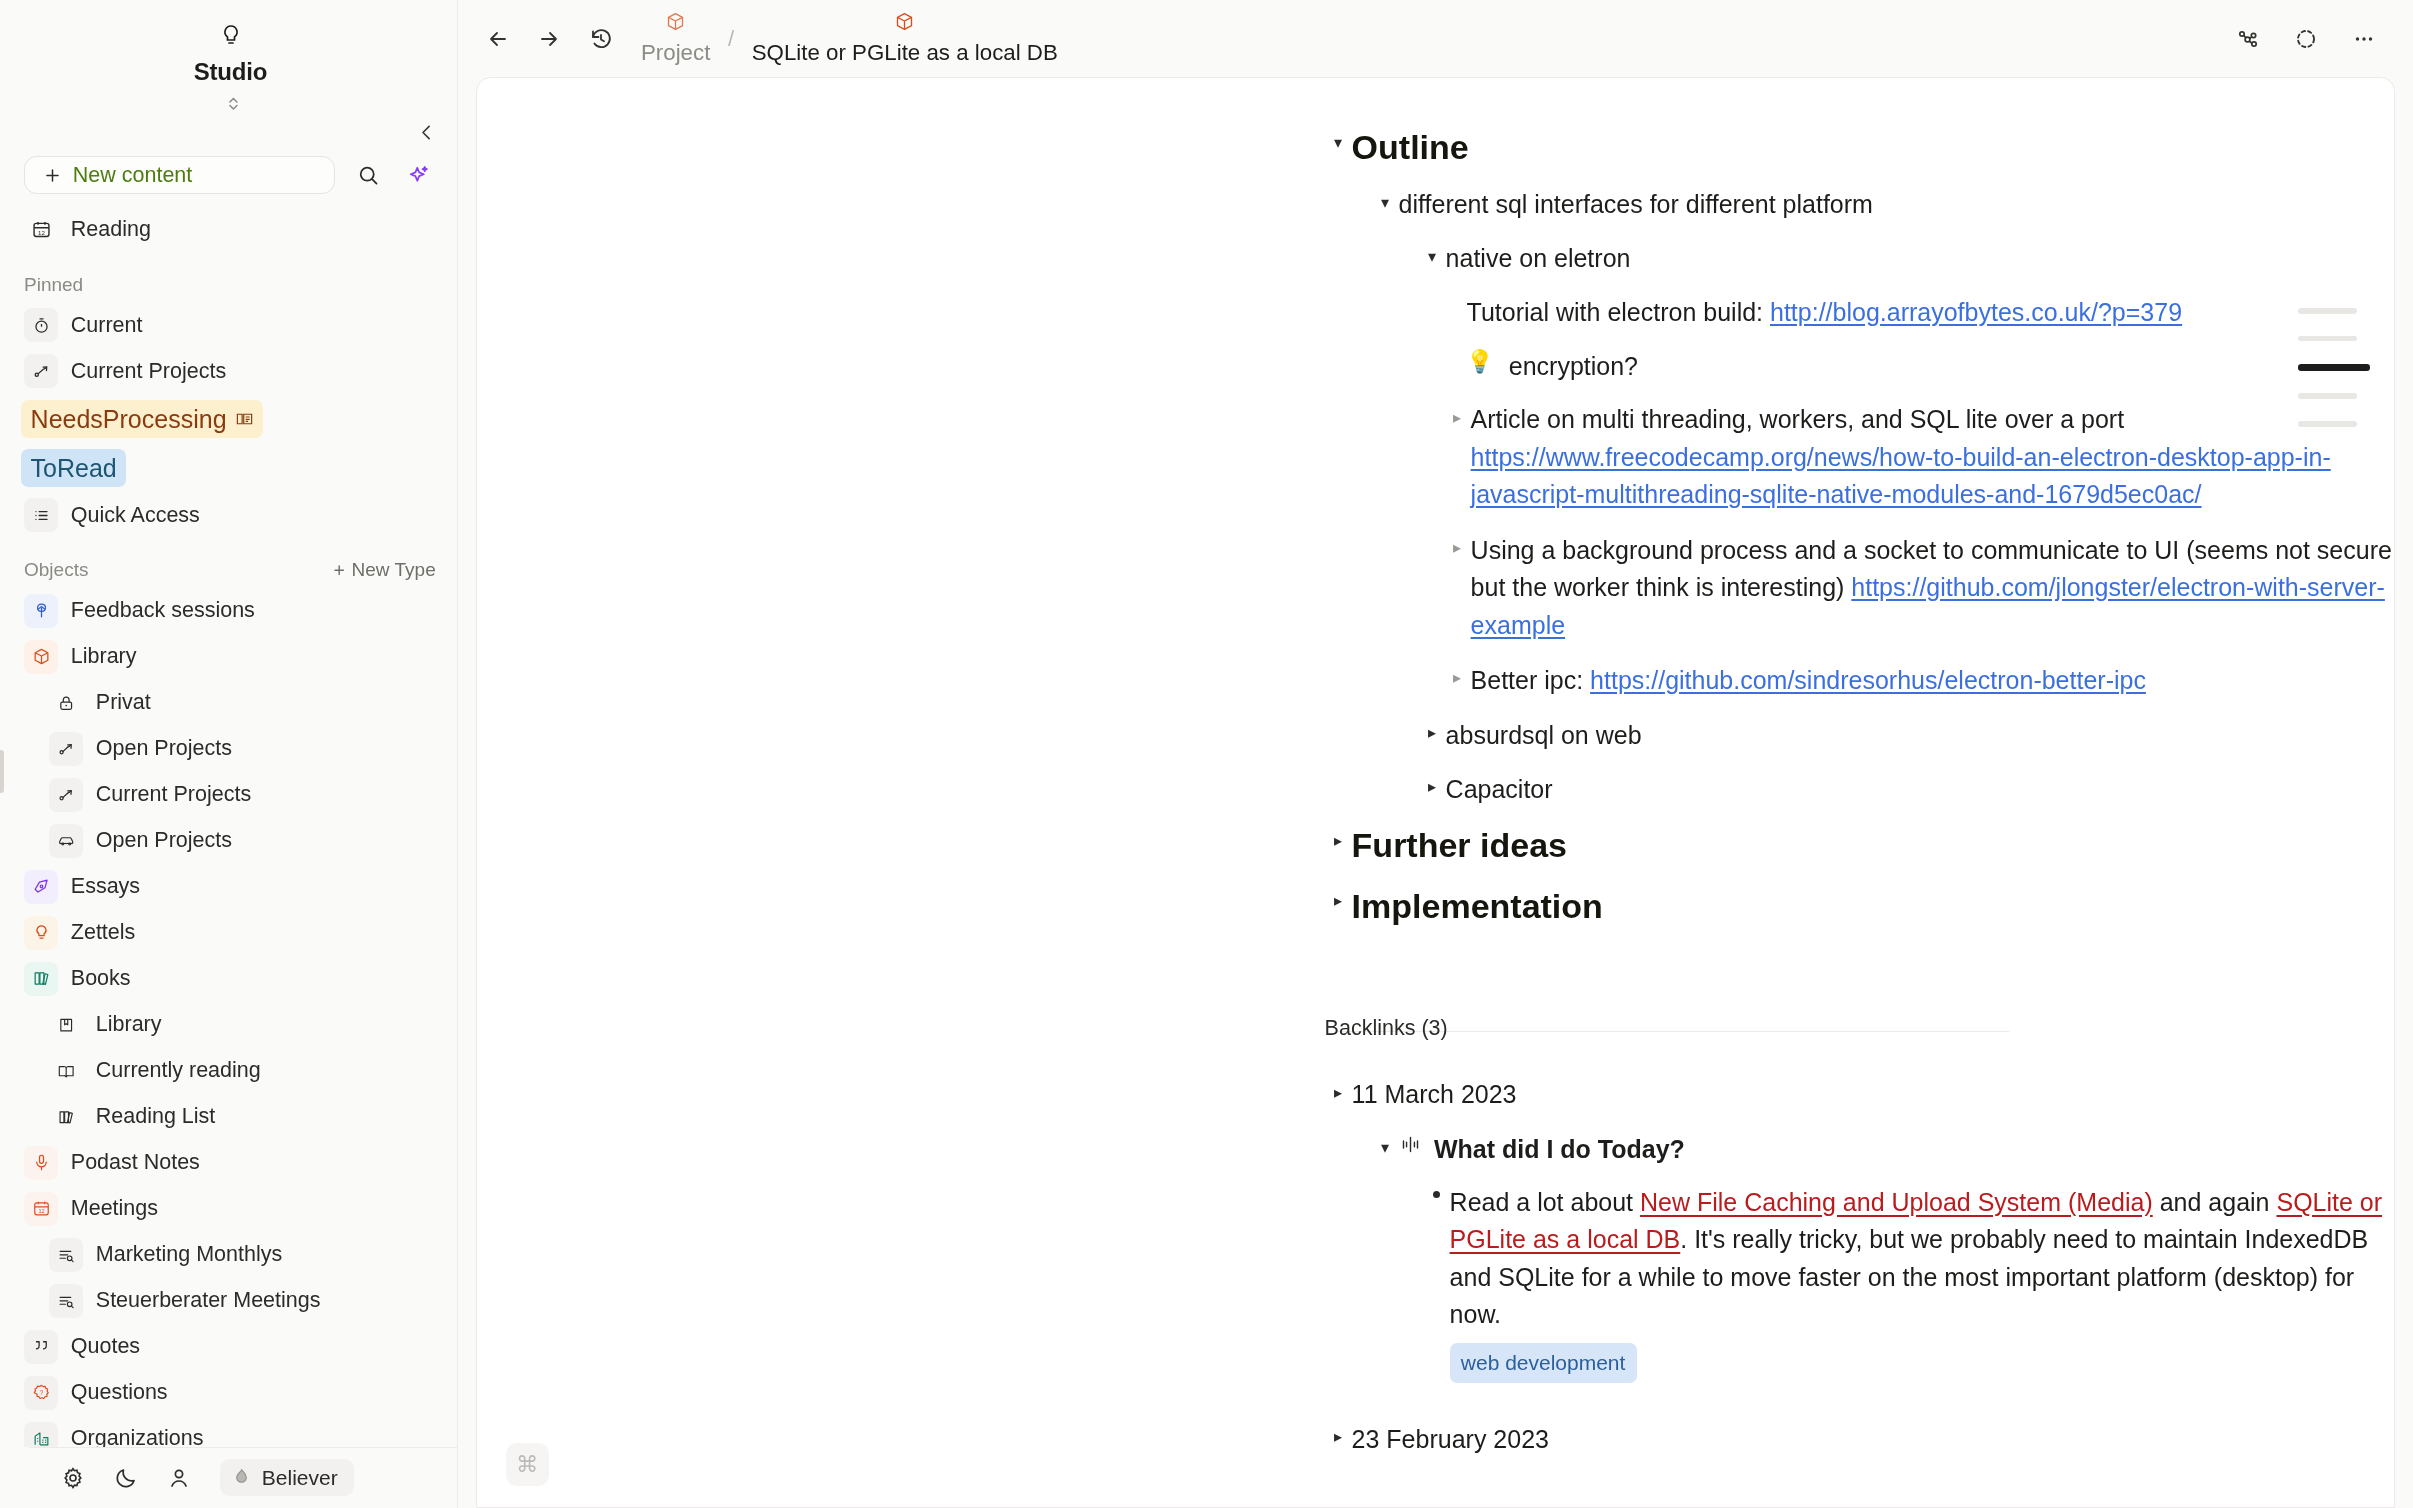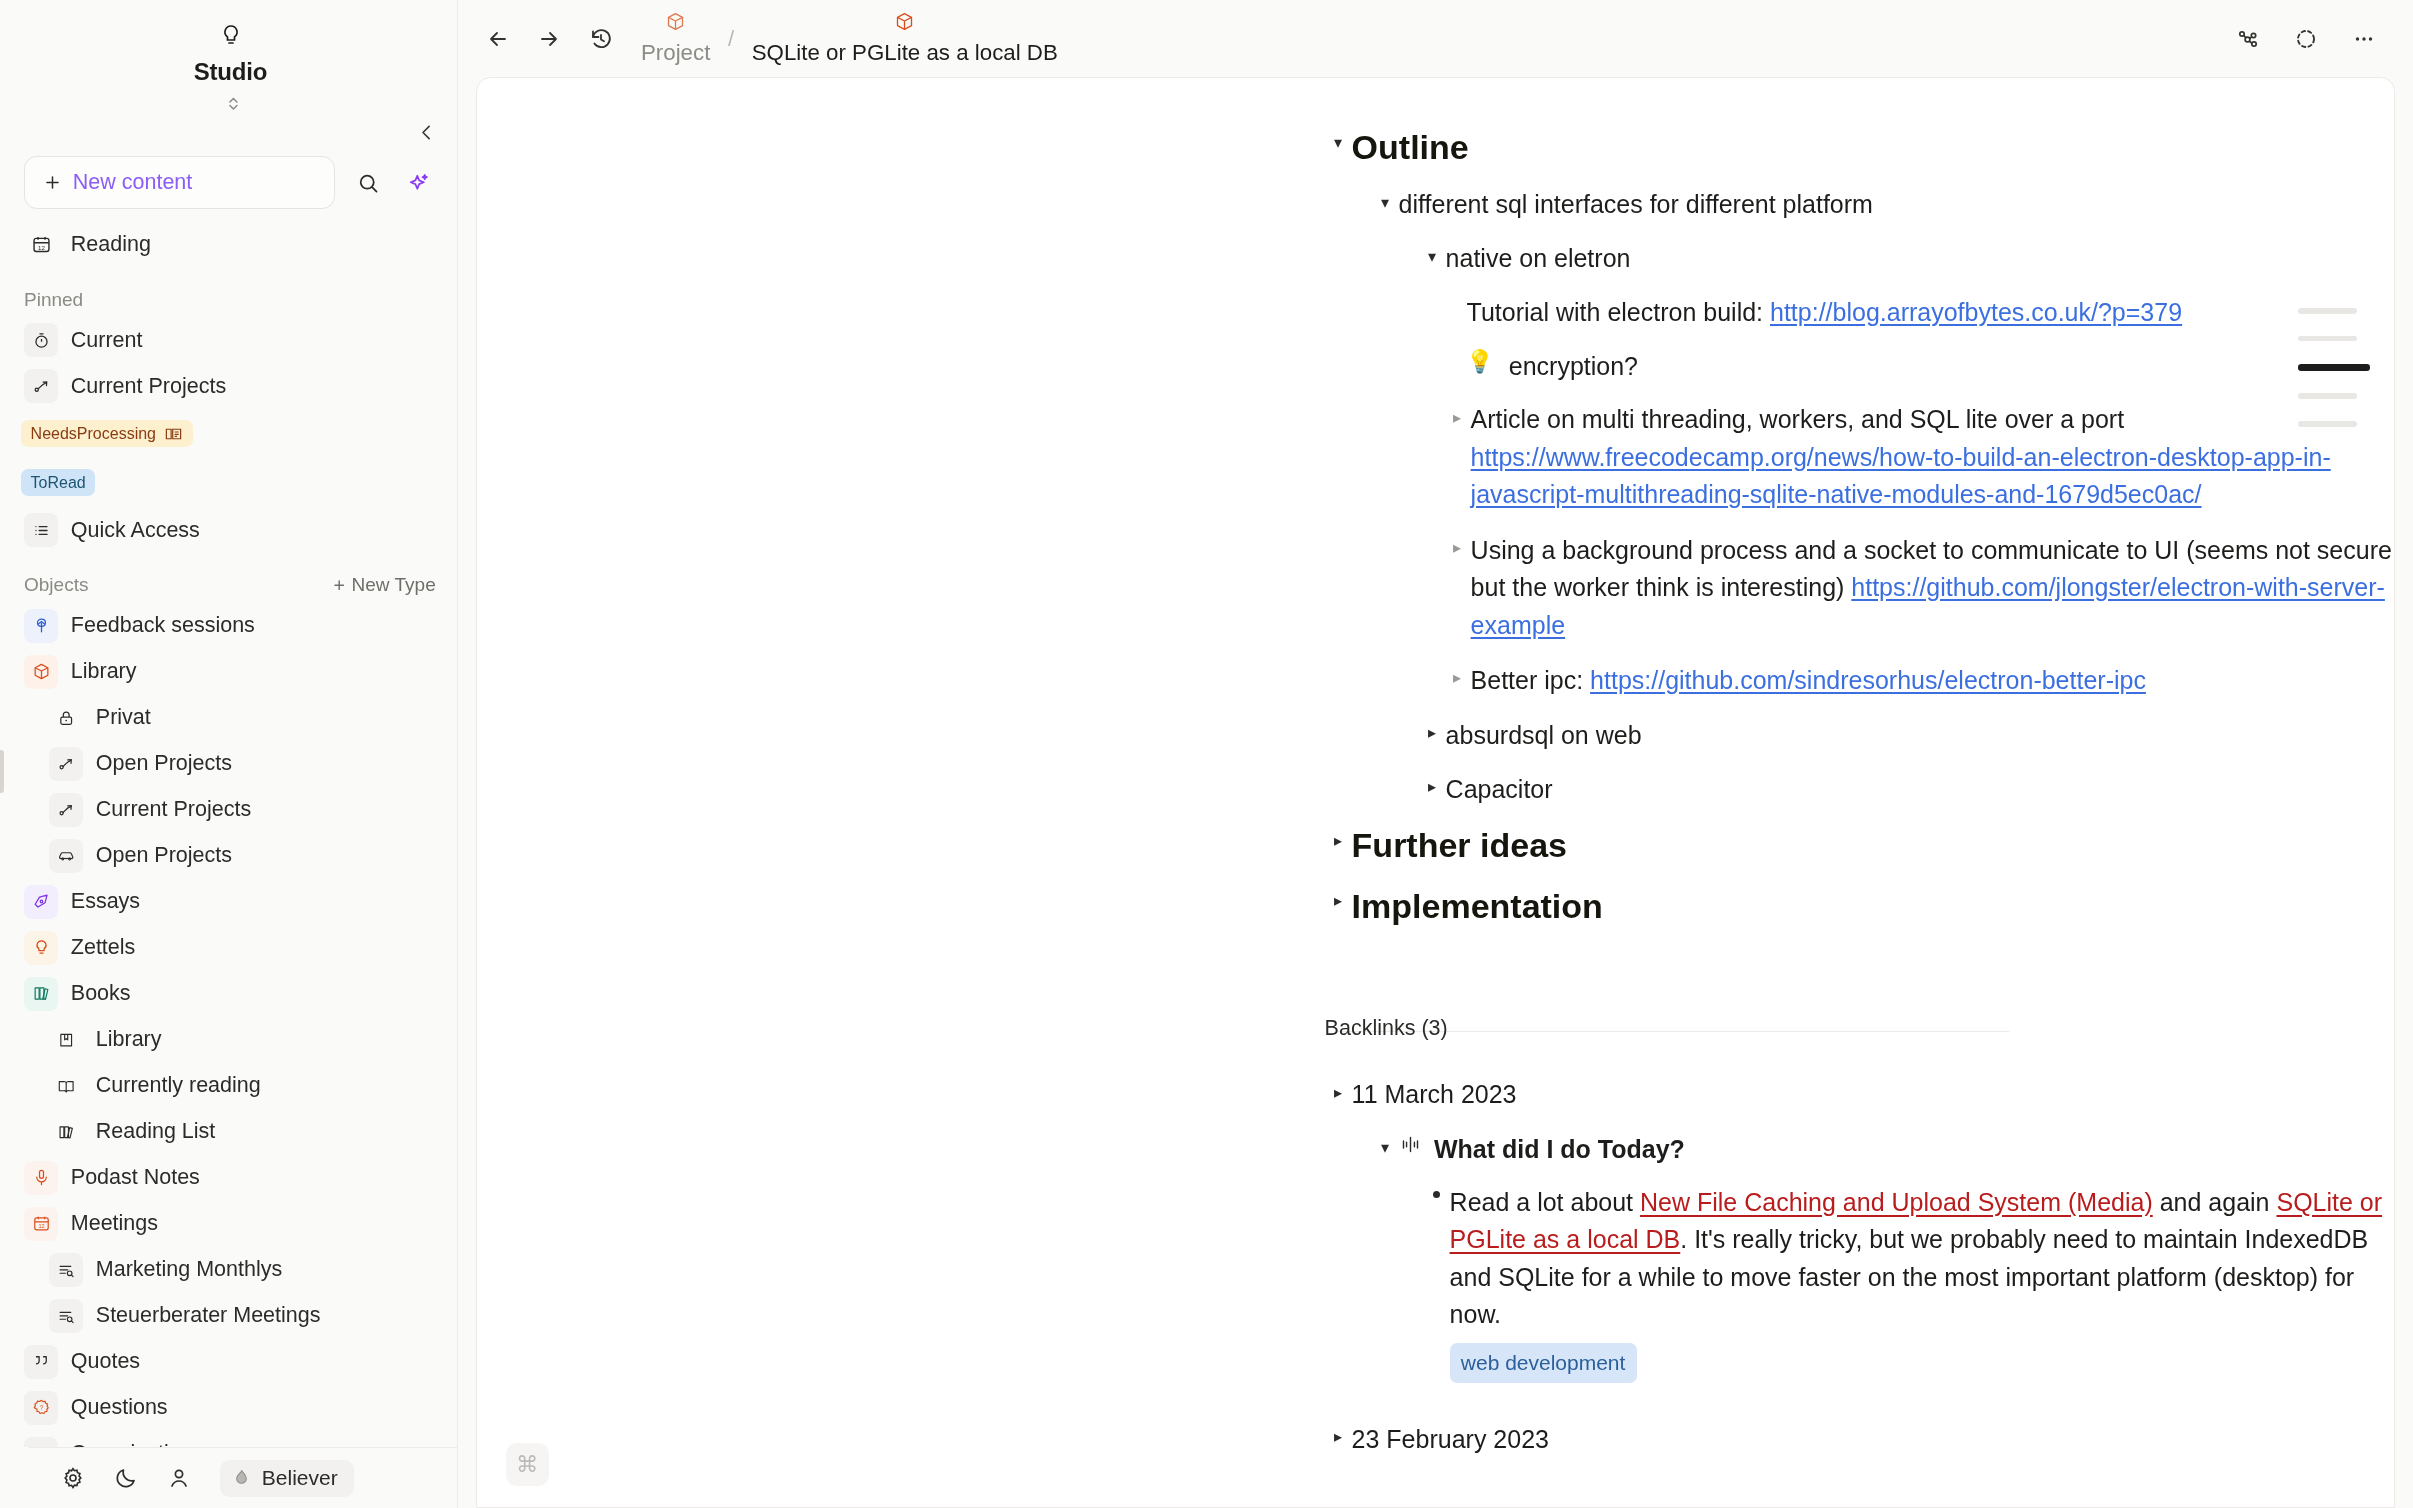--- a/index.html
+++ b/index.html
@@ -27,27 +27,27 @@
     flex-direction: column;
   }
   .sb-logo { width: 27px; height: 27px; display: flex; align-items: center; justify-content: center; }
   .sb-title { font-size: 24px; font-weight: 700; color: #1d1d1b; letter-spacing: -0.2px; }
   .sb-updown { margin-left: 4.8px; color: #8a8a85; display:flex; flex-direction:column; gap:2.4px; }
   .sb-collapse { margin-left: auto; color: #3b3b38; display: flex; }
 
   .sb-newrow { display: flex; align-items: center; padding: 4.8px 21px 0 24px; gap: 14.4px; }
   .newcontent {
     flex: 0 0 311px;
-    height: 53px;
+    height: 38px;
     border: 1.3px solid #e6e4e0;
     border-radius: 12.8px;
     background: #fdfdfc;
     display: flex; align-items: center;
     gap: 11.2px; padding: 0 17.6px;
-    font-size: 21.5px; color: #8b5cf6;
+    font-size: 21.5px; color: #4d7c0f;
   }
   .ic-btn { width: 38px; height: 38px; display: flex; align-items: center; justify-content: center; border-radius: 8px; }
 
   .sb-scroll { flex: 1 1 auto; overflow: hidden; padding-top: 12.8px; }
 
   .sb-row {
     display: flex; align-items: center;
     height: 46px;
     padding-left: 24px;
     gap: 12.8px;
@@ -66,21 +66,21 @@
   .sb-sect {
     display: flex; align-items: flex-start;
     padding: 21px 22.3px 6.4px 24px;
     font-size: 19px; color: #8b8b85; font-weight: 400;
   }
   .sb-sect .addtype { margin-left: auto; font-size: 19px; color: #6f6f69; display:flex; align-items:center; gap:4.8px;}
 
   .tagpill {
     display: inline-flex; align-items: center; gap: 8px;
     border-radius: 7.2px; padding: 4px 9.6px;
-    font-size: 16px; line-height: 1.2;
+    font-size: 25px; line-height: 1.2;
   }
   .tag-needs { background: #fcf0cf; color: #8a3b10; margin-left: 21px; }
   .tag-toread { background: #cfe4f7; color: #1d5572; margin-left: 21px; }
 
   .sb-foot {
     height: 62px; border-top: 1.2px solid #edebe8;
     display: flex; align-items: center; gap: 29px;
     padding: 0 21px 0 32px;
     margin-left: 29px;
   }

